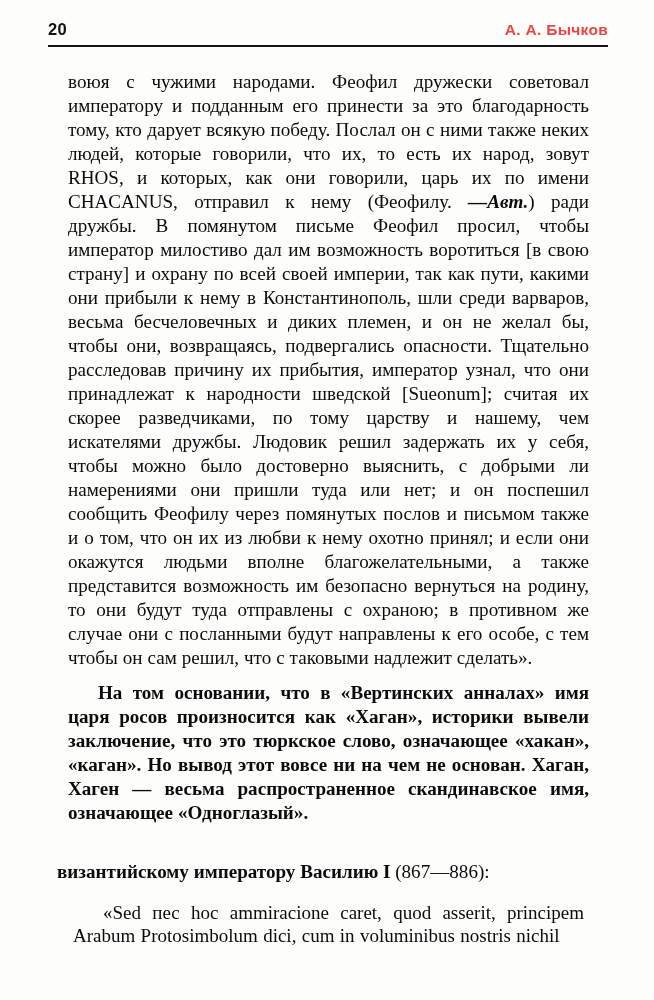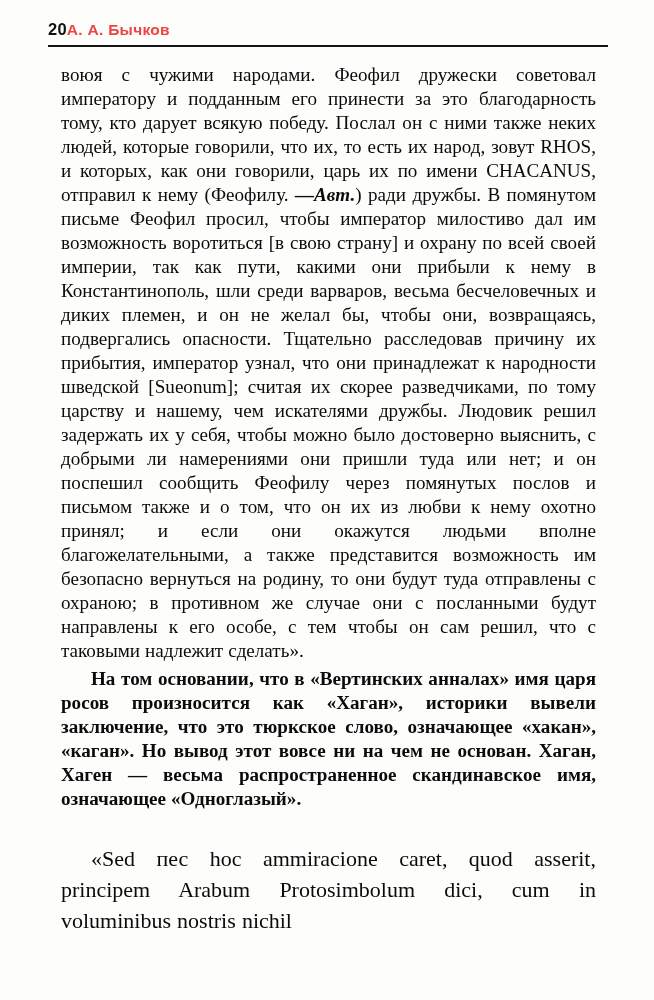--- a/index.html
+++ b/index.html
@@ -26,20 +26,21 @@
 
   
   .running-head {
     position: absolute;
     left: 48px;
     right: 46px;
     top: 20px;
     height: 24px;
     display: flex;
     align-items: baseline;
+    justify-content: space-between;
   }
 
   .folio {
     font-family: "Liberation Sans", "DejaVu Sans", sans-serif;
     font-size: 16.5px;
     font-weight: 700;
     letter-spacing: 0.2px;
     color: #101010;
   }
 
@@ -62,21 +63,21 @@
 
   
   .text-column {
     position: absolute;
     left: 57px;
     top: 59px;
     width: 543px;
   }
 
   p.body-par {
-    margin: 4px;
+    margin: 11px;
     font-size: 19.1px;
     line-height: 24.02px;
     text-align: justify;
     text-justify: inter-word;
     hyphens: manual;
     word-spacing: 0.2px;
   }
 
   p.body-par.indent {
     text-indent: 30px;
@@ -104,23 +105,23 @@
   .heading-line-1 {
     text-indent: 22px;
   }
 
   .spacer-before-heading {
     height: 24px;
   }
 
   
   p.quote-par {
-    margin: 4px;
-    font-size: 22px;
-    line-height: 31px;
+    margin: 16px;
+    font-size: 19px;
+    line-height: 23px;
     text-align: justify;
     text-indent: 30px;
     word-spacing: 0.6px;
   }
 </style>
 </head>
 <body>
 
 <div class="page">
 
@@ -134,18 +135,19 @@
   <div class="text-column">
 
     <p class="body-par"><span>воюя с чужими народами. Феофил дружески советовал императору и подданным его принести за это благодарность тому, кто дарует всякую победу. Послал он с ними также неких людей, которые говорили, что их, то есть их народ, зовут RHOS, и которых, как они говорили, царь их по имени CHACANUS, отправил к нему (Феофилу. </span><span class="auth-note">—Авт.</span><span>) ради дружбы. В помянутом письме Феофил просил, чтобы император милостиво дал им возможность воротиться [в свою страну] и охрану по всей своей империи, так как пути, какими они прибыли к нему в Константинополь, шли среди варваров, весьма бесчеловечных и диких племен, и он не желал бы, чтобы они, возвращаясь, подвергались опасности. Тщательно расследовав причину их прибытия, император узнал, что они принадлежат к народности шведской [Sueonum]; считая их скорее разведчиками, по тому царству и нашему, чем искателями дружбы. Людовик решил задержать их у себя, чтобы можно было достоверно выяснить, с добрыми ли намерениями они пришли туда или нет; и он поспешил сообщить Феофилу через помянутых послов и письмом также и о том, что он их из любви к нему охотно принял; и если они окажутся людьми вполне благожелательными, а также представится возможность им безопасно вернуться на родину, то они будут туда отправлены с охраною; в противном же случае они с посланными будут направлены к его особе, с тем чтобы он сам решил, что с таковыми надлежит сделать».</span></p>
 
     <p class="body-par indent">На том основании, что в «Вертинских анналах» имя царя росов произносится как «Хаган», историки вывели заключение, что это тюркское слово, означающее «хакан», «каган». Но вывод этот вовсе ни на чем не основан. Хаган, Хаген — весьма распространенное скандинавское имя, означающее «Одноглазый».</p>
 
 
     <div class="spacer-before-heading"></div>
 
 
+    <p class="section-heading"><span>византийскому императору Василию I</span><span class="plain"> (867—886):</span></p>
 
     <p class="quote-par">«Sed пес hoc ammiracione caret, quod asserit, principem Arabum Protosimbolum dici, cum in voluminibus nostris nichil</p>
 
   </div>
 
 </div>
 
 </body></html>

